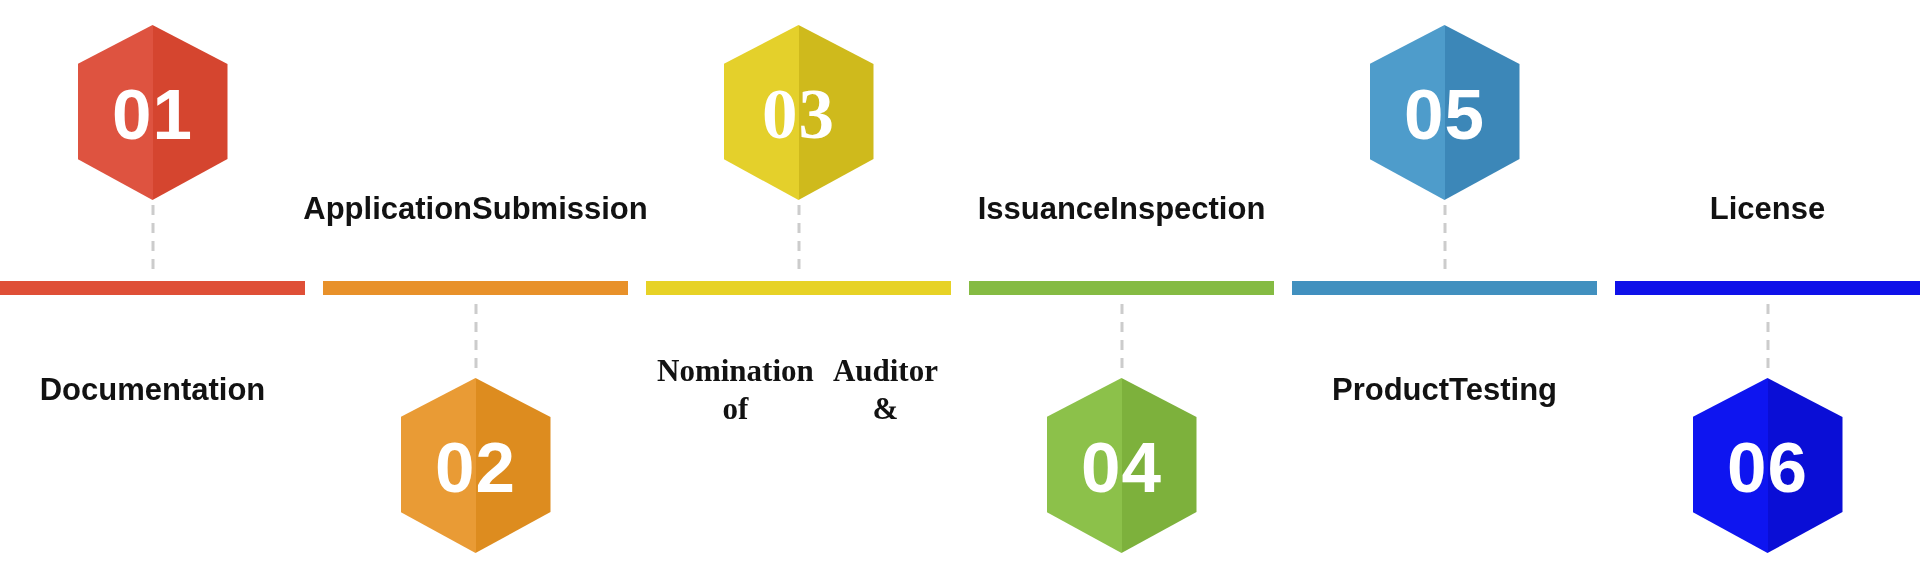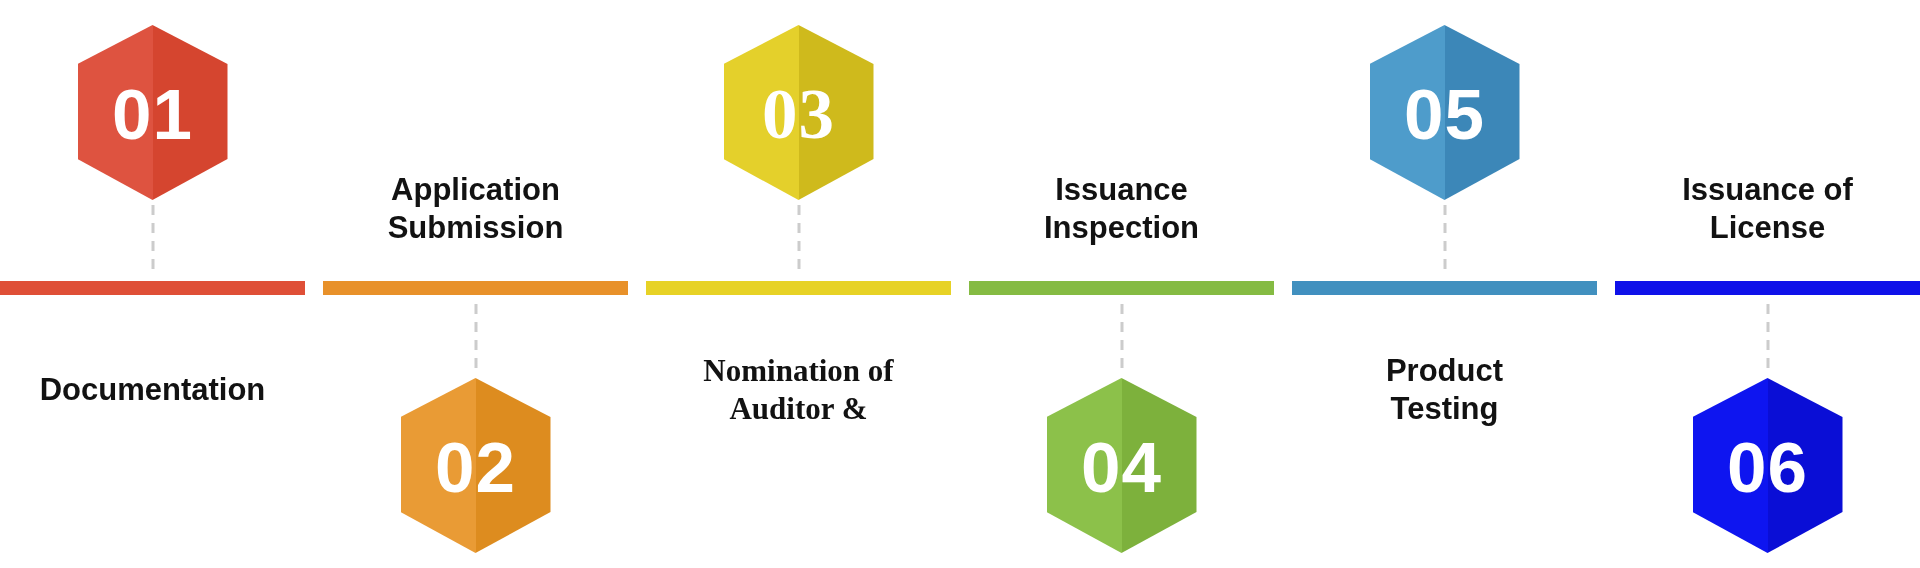--- a/index.html
+++ b/index.html
@@ -30,21 +30,21 @@
   }
   .connector{
     position:absolute;left:50%;transform:translateX(-50%);
     width:3px;height:64px;
     background:repeating-linear-gradient(to bottom,#cccccc 0 10px,transparent 10px 18px);
   }
   .hex-top .connector{top:205px;}
   .hex-bottom .connector{top:304px;}
   .step-label{
     position:absolute;left:50%;transform:translateX(-50%);
-    width:300px;display:flex;flex-direction:column;
+    width:300px;display:flex;flex-direction:row;
     align-items:center;justify-content:center;text-align:center;
     color:#121212;font-weight:bold;font-size:31px;line-height:38px;
   }
   
   .hex-top .step-label{top:300px;height:180px;}
   .hex-bottom .step-label{top:148px;height:122px;}
 </style>
 </head>
 <body>
 
@@ -109,18 +109,17 @@
         </div>
   </div>
 
   <div class="step-col hex-bottom" style="left: 1615px; --c-left: #0E15F0; --c-right: #0A0ED6; --c-bar: #0F11E9;">
     <div class="bar-segment"></div>
     <div class="connector"></div>
     <div class="hexagon">
       <span class="hex-number">06</span>
     </div>
     <div class="step-label">
-          <div>Issuance of</div>
           <div>License</div>
         </div>
   </div>
 </div>
 </div>
 
 </body></html>

